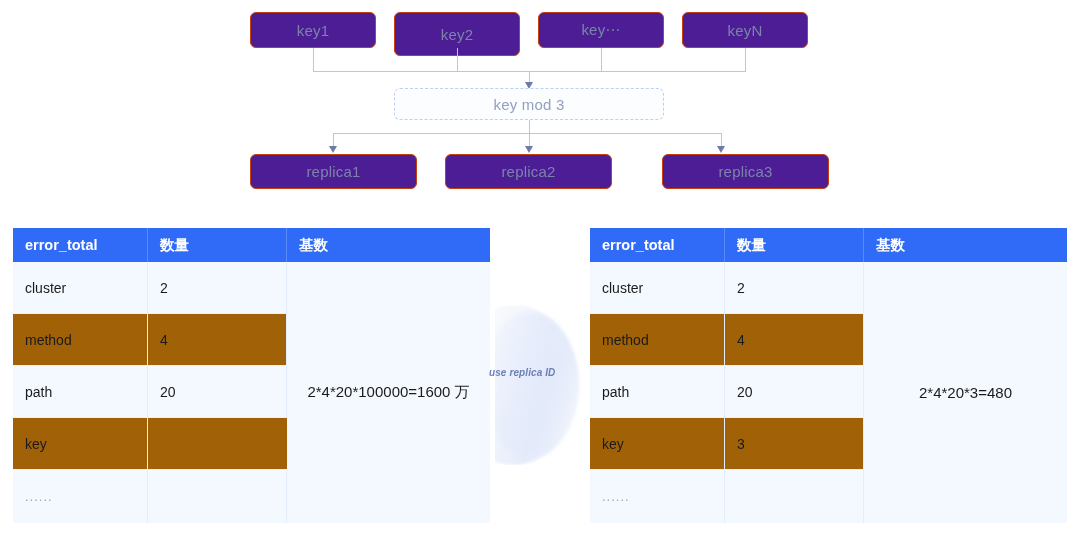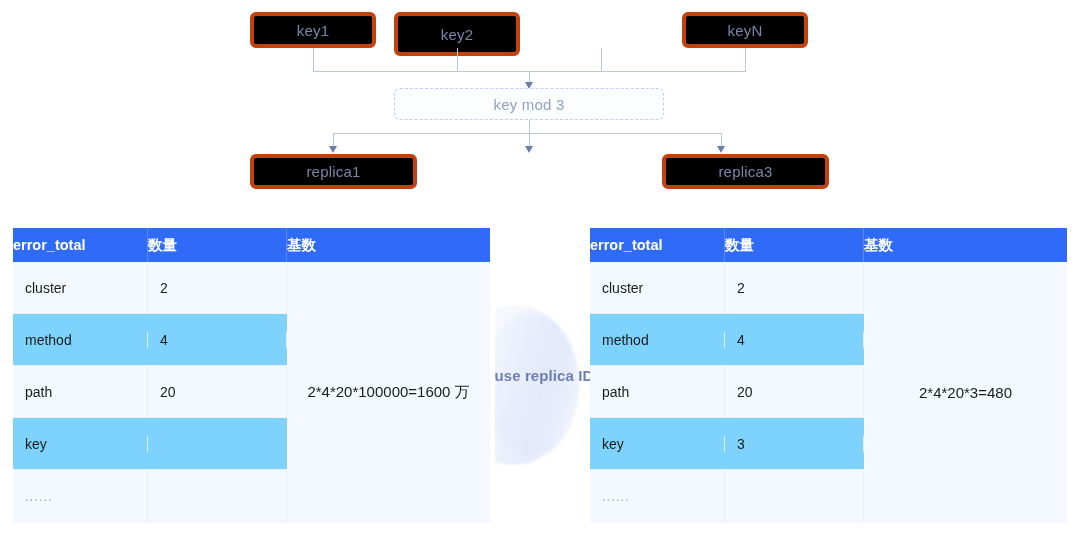--- a/index.html
+++ b/index.html
@@ -9,23 +9,23 @@
     font-family:"Liberation Sans","DejaVu Sans",sans-serif;
     position:relative;overflow:hidden;
     -webkit-font-smoothing:antialiased;
   }
   .stage{position:absolute;left:0;top:0;width:1080px;height:537px;}
 
   
   .node{
     position:absolute;
     box-sizing:border-box;
-    border:4px solid #c2410c;
+    border:1px solid #c2410c;
     border-radius:6px;
-    background:#000000;
+    background:#4c1d95;
     color:#7b85a8;
     font-size:15px;
     display:flex;align-items:center;justify-content:center;
     letter-spacing:.2px;
   }
   .node.dashed{
     border:1px dashed #bcd0f2;
     background:#fbfdff;
     color:#93a0c0;
   }
@@ -40,21 +40,21 @@
   }
 
   
   .tbl{position:absolute;box-sizing:border-box;}
   .thead{
     display:flex;background:#2f6bf6;height:34px;align-items:center;
   }
   .thead .th{
     color:#ffffff;font-size:14.5px;font-weight:bold;
     box-sizing:border-box;
-    height:34px;display:flex;align-items:center;
+    padding-left:12px;height:34px;display:flex;align-items:center;
     border-right:1px solid #5a8bfa;
   }
   .thead .th:last-child{border-right:none;}
   .tbody{position:relative;}
   .trow{
     display:flex;box-sizing:border-box;
     border-bottom:1px solid #e8f0fd;
   }
   .trow:last-child{border-bottom:none;}
   .trow .td{
@@ -69,21 +69,21 @@
   .basecell{
     position:absolute;
     display:flex;align-items:center;justify-content:center;
     font-size:15px;color:#1b1b1b;
     text-align:center;
     box-sizing:border-box;
   }
 
   
   .band-a{background:#f4f9ff;}
-  .band-b{background:#7dd3fc;align-items:center;}
+  .band-b{background:#a16207;}
 
   
   .lens{
     position:absolute;
     left:495px;top:305px;width:100px;height:160px;
     overflow:hidden;
   }
   .lens .blob{
     position:absolute;left:-46px;top:0;width:130px;height:160px;
     border-radius:50% / 50%;
@@ -92,36 +92,40 @@
     opacity:.95;
   }
   .lens .blob2{
     position:absolute;left:-12px;top:8px;width:96px;height:144px;
     border-radius:50% / 50%;
     background:linear-gradient(100deg,rgba(255,255,255,0) 0%,rgba(226,233,250,.85) 60%,rgba(255,255,255,0) 100%);
     filter:blur(2px);
   }
   .lens-label{
     position:absolute;left:489px;top:367px;width:110px;
-    text-align:center;
-    font-size:15px;font-weight:bold;
+    text-align:left;
+    font-size:10px;font-weight:bold;
     color:#6d7fb5;
     letter-spacing:.1px;
+    font-style:italic;
   }
 </style>
 </head>
 <body>
 
 <div class="stage">
 
   <div class="node" style="left:250px;top:12px;width:126px;height:36px;">
     <span>key1</span>
   </div>
   <div class="node" style="left:394px;top:12px;width:126px;height:44px;">
     <span>key2</span>
+  </div>
+  <div class="node" style="left:538px;top:12px;width:126px;height:36px;">
+    <span>key⋯</span>
   </div>
   <div class="node" style="left:682px;top:12px;width:126px;height:36px;">
     <span>keyN</span>
   </div>
 
   <div class="line vline" style="left:313px;top:48px;height:24px;"></div>
   <div class="line vline" style="left:457px;top:48px;height:24px;"></div>
   <div class="line vline" style="left:601px;top:48px;height:24px;"></div>
   <div class="line vline" style="left:745px;top:48px;height:24px;"></div>
 
@@ -139,20 +143,23 @@
   <div class="line vline" style="left:333px;top:133px;height:14px;"></div>
   <div class="line vline" style="left:529px;top:133px;height:14px;"></div>
   <div class="line vline" style="left:721px;top:133px;height:14px;"></div>
   <div class="arrowhead" style="left:329px;top:146px;"></div>
   <div class="arrowhead" style="left:525px;top:146px;"></div>
   <div class="arrowhead" style="left:717px;top:146px;"></div>
 
   <div class="node" style="left:250px;top:154px;width:167px;height:35px;">
     <span>replica1</span>
   </div>
+  <div class="node" style="left:445px;top:154px;width:167px;height:35px;">
+    <span>replica2</span>
+  </div>
   <div class="node" style="left:662px;top:154px;width:167px;height:35px;">
     <span>replica3</span>
   </div>
 
   <div class="tbl" style="left:13px;top:228px;width:477px;height:295px;">
     <div class="thead">
       <div class="th" style="width:135px;">error_total</div>
       <div class="th" style="width:139px;">数量</div>
       <div class="th" style="width:203px;">基数</div>
     </div>

